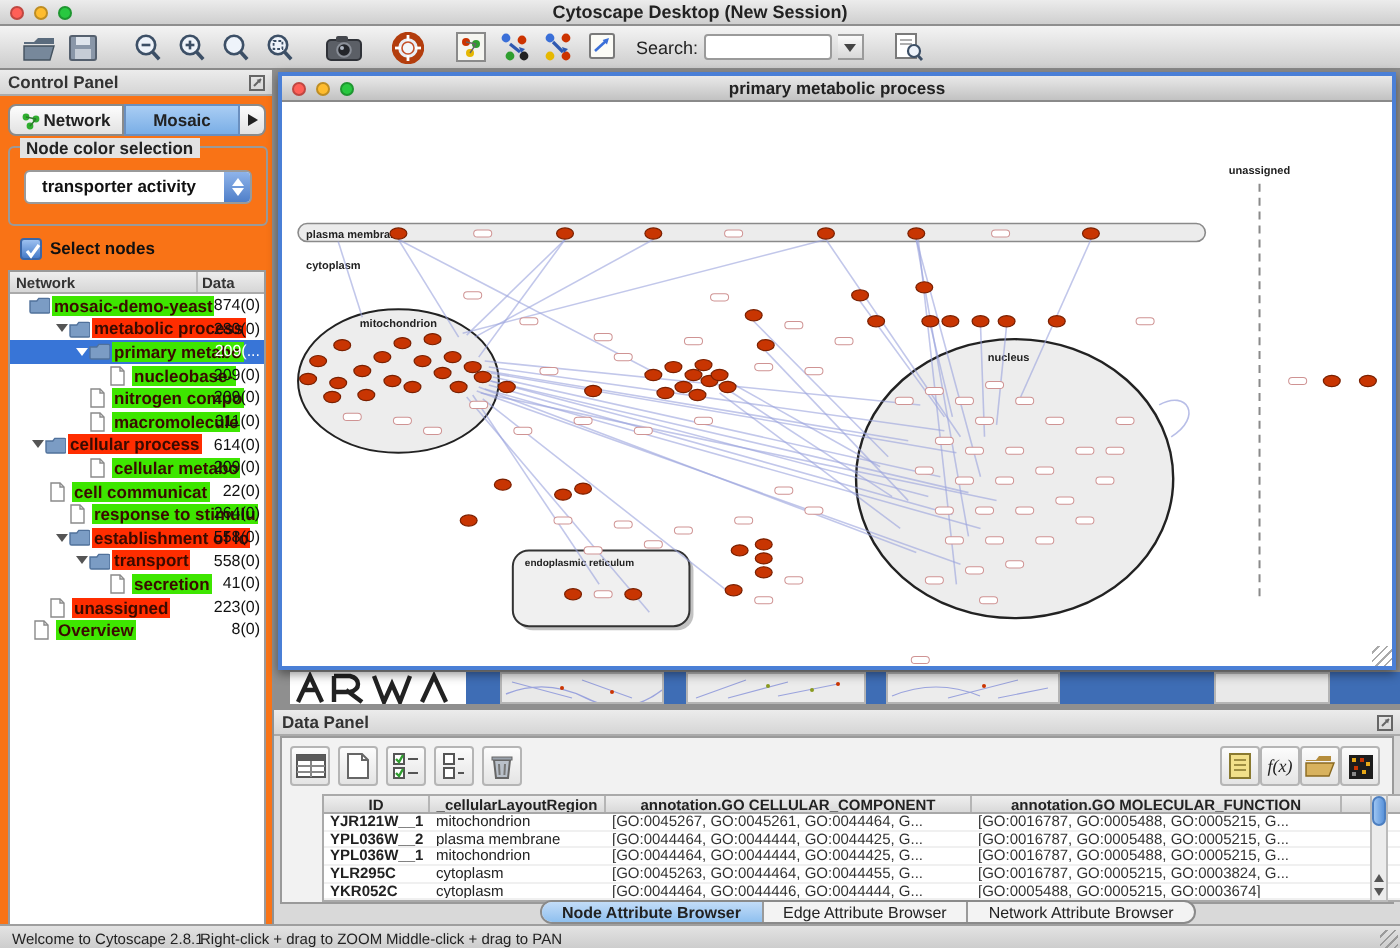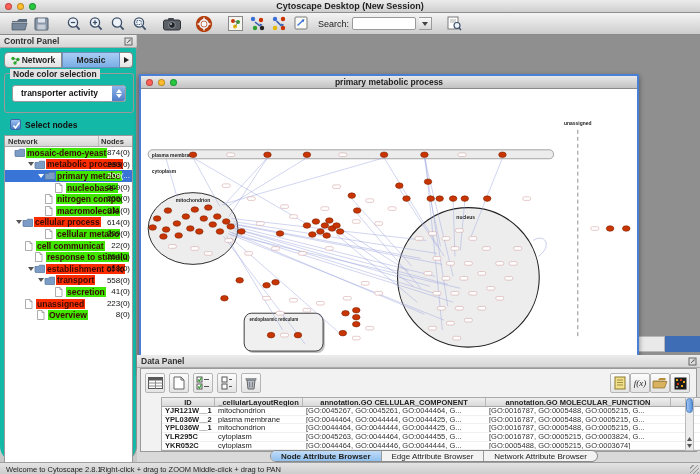--- a/index.html
+++ b/index.html
@@ -17,36 +17,36 @@
   
   .toolbar { left:0; top:13px; width:700px; height:22px; background:linear-gradient(#f4f4f4,#cdcdcd); border-bottom:1px solid #8a8a8a; display:flex; align-items:center; padding-left:10px; gap:3px; }
   .tbtn { width:19px; height:18px; display:flex; align-items:center; justify-content:center; }
   .tsep { width:7px; height:1px; }
   .search-label { font-size:9px; color:#222; margin-left:4px; }
   .search-box { width:64px; height:13px; border:1px solid #9a9a9a; border-radius:2px; background:#fff; font-size:8px; padding:0 2px; font-family:"Liberation Sans",sans-serif; }
   .dd-btn { width:13px; height:13px; border:1px solid #9a9a9a; border-left:none; background:linear-gradient(#fafafa,#d8d8d8); display:flex; align-items:center; justify-content:center; }
   .dd-btn .car { width:0; height:0; border-left:3px solid transparent; border-right:3px solid transparent; border-top:4px solid #444; }
 
   
-  .control-panel { left:0; top:35px; width:137px; height:427px; background:#14b8a6; border-right:1px solid #909090;border-radius:16px; }
+  .control-panel { left:0; top:35px; width:137px; height:427px; background:#f97316; border-right:1px solid #909090; }
   .panel-hd { height:13px; background:linear-gradient(#ececec,#d5d5d5); border-bottom:1px solid #aaa; font-weight:bold; font-size:8.5px; color:#333; line-height:13px; padding-left:4px; position:relative; }
   .float-ic { position:absolute; right:3px; top:2px; }
   .cp-tabs { left:4px; top:17px; width:129px; height:16px; display:flex; }
   .cp-tab { flex:1; border:1px solid #8a8a8a; background:linear-gradient(#fdfdfd,#e2e2e2); font-size:8.5px; font-weight:bold; display:flex; align-items:center; justify-content:center; gap:2px; color:#222; }
   .cp-tab.first { border-radius:4px 0 0 4px; }
   .cp-tab.sel { background:linear-gradient(#a9cdf4,#7aaee6); border-color:#6a8fbf; }
   .cp-arrow { width:13px; border:1px solid #8a8a8a; border-left:none; border-radius:0 4px 4px 0; background:linear-gradient(#fdfdfd,#e2e2e2); display:flex; align-items:center; justify-content:center; }
   .cp-arrow .car { width:0; height:0; border-top:3.5px solid transparent; border-bottom:3.5px solid transparent; border-left:5px solid #222; }
   .groupbox { left:4px; top:38px; width:130px; height:40px; border:1px solid #9a9a9a; border-radius:3px; }
   .groupbox .legend { position:absolute; top:-5px; left:5px; background:#e3e3e3; padding:0 3px; font-weight:bold; font-size:8.5px; color:#222; }
   .combo { position:absolute; left:7px; top:11px; width:114px; height:17px; background:#fff; border:1px solid #9a9a9a; border-radius:3px; font-size:8.5px; font-weight:bold; line-height:15px; padding-left:8px; color:#111; }
   .combo .stepper { position:absolute; right:0; top:0; width:13px; height:15px; border-radius:0 2px 2px 0; background:linear-gradient(#8fb4ea,#4f7fc9); display:flex; flex-direction:column; align-items:center; justify-content:center; gap:1px; }
   .stepper .up { width:0;height:0;border-left:3px solid transparent;border-right:3px solid transparent;border-bottom:4px solid #fff; }
   .stepper .dn { width:0;height:0;border-left:3px solid transparent;border-right:3px solid transparent;border-top:4px solid #fff; }
-  .checkrow { left:10px; top:84px; display:flex; align-items:center; gap:4px; }
+  .checkrow { left:10px; top:84px; display:flex; align-items:flex-start; gap:4px; }
   .checkbox { width:11px; height:11px; border-radius:2px; background:linear-gradient(#9cc0f0,#477cc9); border:1px solid #3a66a8; position:relative; }
   .checkbox svg { position:absolute; left:1px; top:1px; }
   .checklabel { font-size:8.5px; font-weight:bold; color:#111; }
   .tree-wrap { left:4px; top:100px; width:129px; height:357px; background:#fff; border:1px solid #9a9a9a; overflow:hidden; }
   .tree-head { display:flex; height:11px; border-bottom:1px solid #aaa; background:linear-gradient(#eee,#d6d6d6); font-size:7.5px; font-weight:bold; color:#333; }
   .tree-head .c1 { flex:1; text-align:left; padding-left:3px; border-right:1px solid #bbb; line-height:11px;}
   .tree-head .c2 { width:33px; text-align:left; padding-left:2px; line-height:11px; }
   .tree-row { position:relative; height:11.6px; display:flex; align-items:center; white-space:nowrap; overflow:hidden; padding-right:34px; }
   .tree-row.selected { background:#3875d7; }
   .expander { width:7px; display:inline-flex; justify-content:center; flex:none; }
@@ -54,21 +54,21 @@
   .tree-row.selected .expander .tri { border-top-color:#fff; }
   .tree-ic { width:12px; flex:none; display:inline-flex; }
   .chip { font-size:8.5px; font-weight:bold; color:#3a0b00; padding:0 1px; line-height:10px; overflow:hidden; flex:none; max-width:86px; }
   .chip.green { background:#3ee600; } .chip.red { background:#ff2d00; }
   .count { position:absolute; right:2px; top:0; line-height:11.6px; font-size:8px; color:#111; background:transparent; }
   .tree-row.selected .count { color:#fff; }
 
   
   .desktop { left:137px; top:35px; width:563px; height:320px; background:#8f8f8f; }
   .frag { top:301px; height:16px; }
-  .net-window { left:2px; top:1px; width:500px; height:299px; border:2px solid #4a7fd6; background:#fff; box-shadow:0 2px 5px rgba(0,0,0,.45);margin-top:38px; }
+  .net-window { left:2px; top:1px; width:559px; height:299px; border:2px solid #4a7fd6; background:#fff; box-shadow:0 2px 5px rgba(0,0,0,.45); }
   .net-titlebar { height:13px; background:linear-gradient(#e9e9e9,#c2c2c2); border-bottom:1px solid #8a8a8a; position:relative; }
   .net-titlebar .title { text-align:center; font-size:8.5px; font-weight:bold; color:#222; line-height:12px; }
   .net-canvas { position:absolute; left:0; top:13px; right:0; bottom:0; background:#fff; }
   .net-canvas svg { width:100%; height:100%; display:block; }
   .grip { right:0; bottom:0; width:10px; height:10px; background:repeating-linear-gradient(135deg,transparent 0 2px,#aaa 2px 3px); }
 
   
   .data-panel { left:137px; top:355px; width:563px; height:107px; background:#d9d9d9; }
   .dp-body { left:3px; top:13px; width:557px; height:84px; background:#f2f2f2; border:1px solid #9a9a9a; }
   .dp-toolbar { left:4px; top:2px; height:24px; display:flex; gap:4px; align-items:center; }
@@ -262,21 +262,21 @@
     <span class="checkbox">
         <svg width="9" height="9">
           <polyline points="1.5,4.5 3.5,7 7.5,1.5" fill="none" stroke="#fff" stroke-width="1.6"></polyline>
         </svg>
       </span>
     <span class="checklabel">Select nodes</span>
   </div>
   <div class="abs tree-wrap">
     <div class="tree-head">
       <div class="c1">Network</div>
-      <div class="c2">Nodes</div>
+      <div class="c2">Data</div>
     </div>
     <div id="tree-rows">
         <div class="tree-row" style="padding-left: 2px;">
           <span class="expander"></span>
           <span class="tree-ic">
             <svg width="11" height="9">
               <path d="M1,2.5 h3.4 l1,-1.3 h4.8 a0.8,0.8 0 0 1 0.8,0.8 v5.7 a0.8,0.8 0 0 1 -0.8,0.8 h-8.4 a0.8,0.8 0 0 1 -0.8,-0.8 z" fill="#7b9cc4" stroke="#50719b" stroke-width="0.7"></path>
             </svg>
           </span>
           <span class="chip green">mosaic-demo-yeast</span>
@@ -423,21 +423,21 @@
           <span class="expander"></span>
           <span class="tree-ic">
             <svg width="9" height="10">
               <path d="M1.5,0.5 h4.5 l2,2 v7 h-6.5 z" fill="#fff" stroke="#8a8a8a" stroke-width="0.7"></path>
               <path d="M6,0.5 v2 h2" fill="none" stroke="#8a8a8a" stroke-width="0.7"></path>
             </svg>
           </span>
           <span class="chip red">unassigned</span>
           <span class="count">223(0)</span>
         </div>
-        <div class="tree-row" style="padding-left: 24px;">
+        <div class="tree-row" style="padding-left: 4px;">
           <span class="expander"></span>
           <span class="tree-ic">
             <svg width="9" height="10">
               <path d="M1.5,0.5 h4.5 l2,2 v7 h-6.5 z" fill="#fff" stroke="#8a8a8a" stroke-width="0.7"></path>
               <path d="M6,0.5 v2 h2" fill="none" stroke="#8a8a8a" stroke-width="0.7"></path>
             </svg>
           </span>
           <span class="chip green">Overview</span>
           <span class="count">8(0)</span>
         </div>

